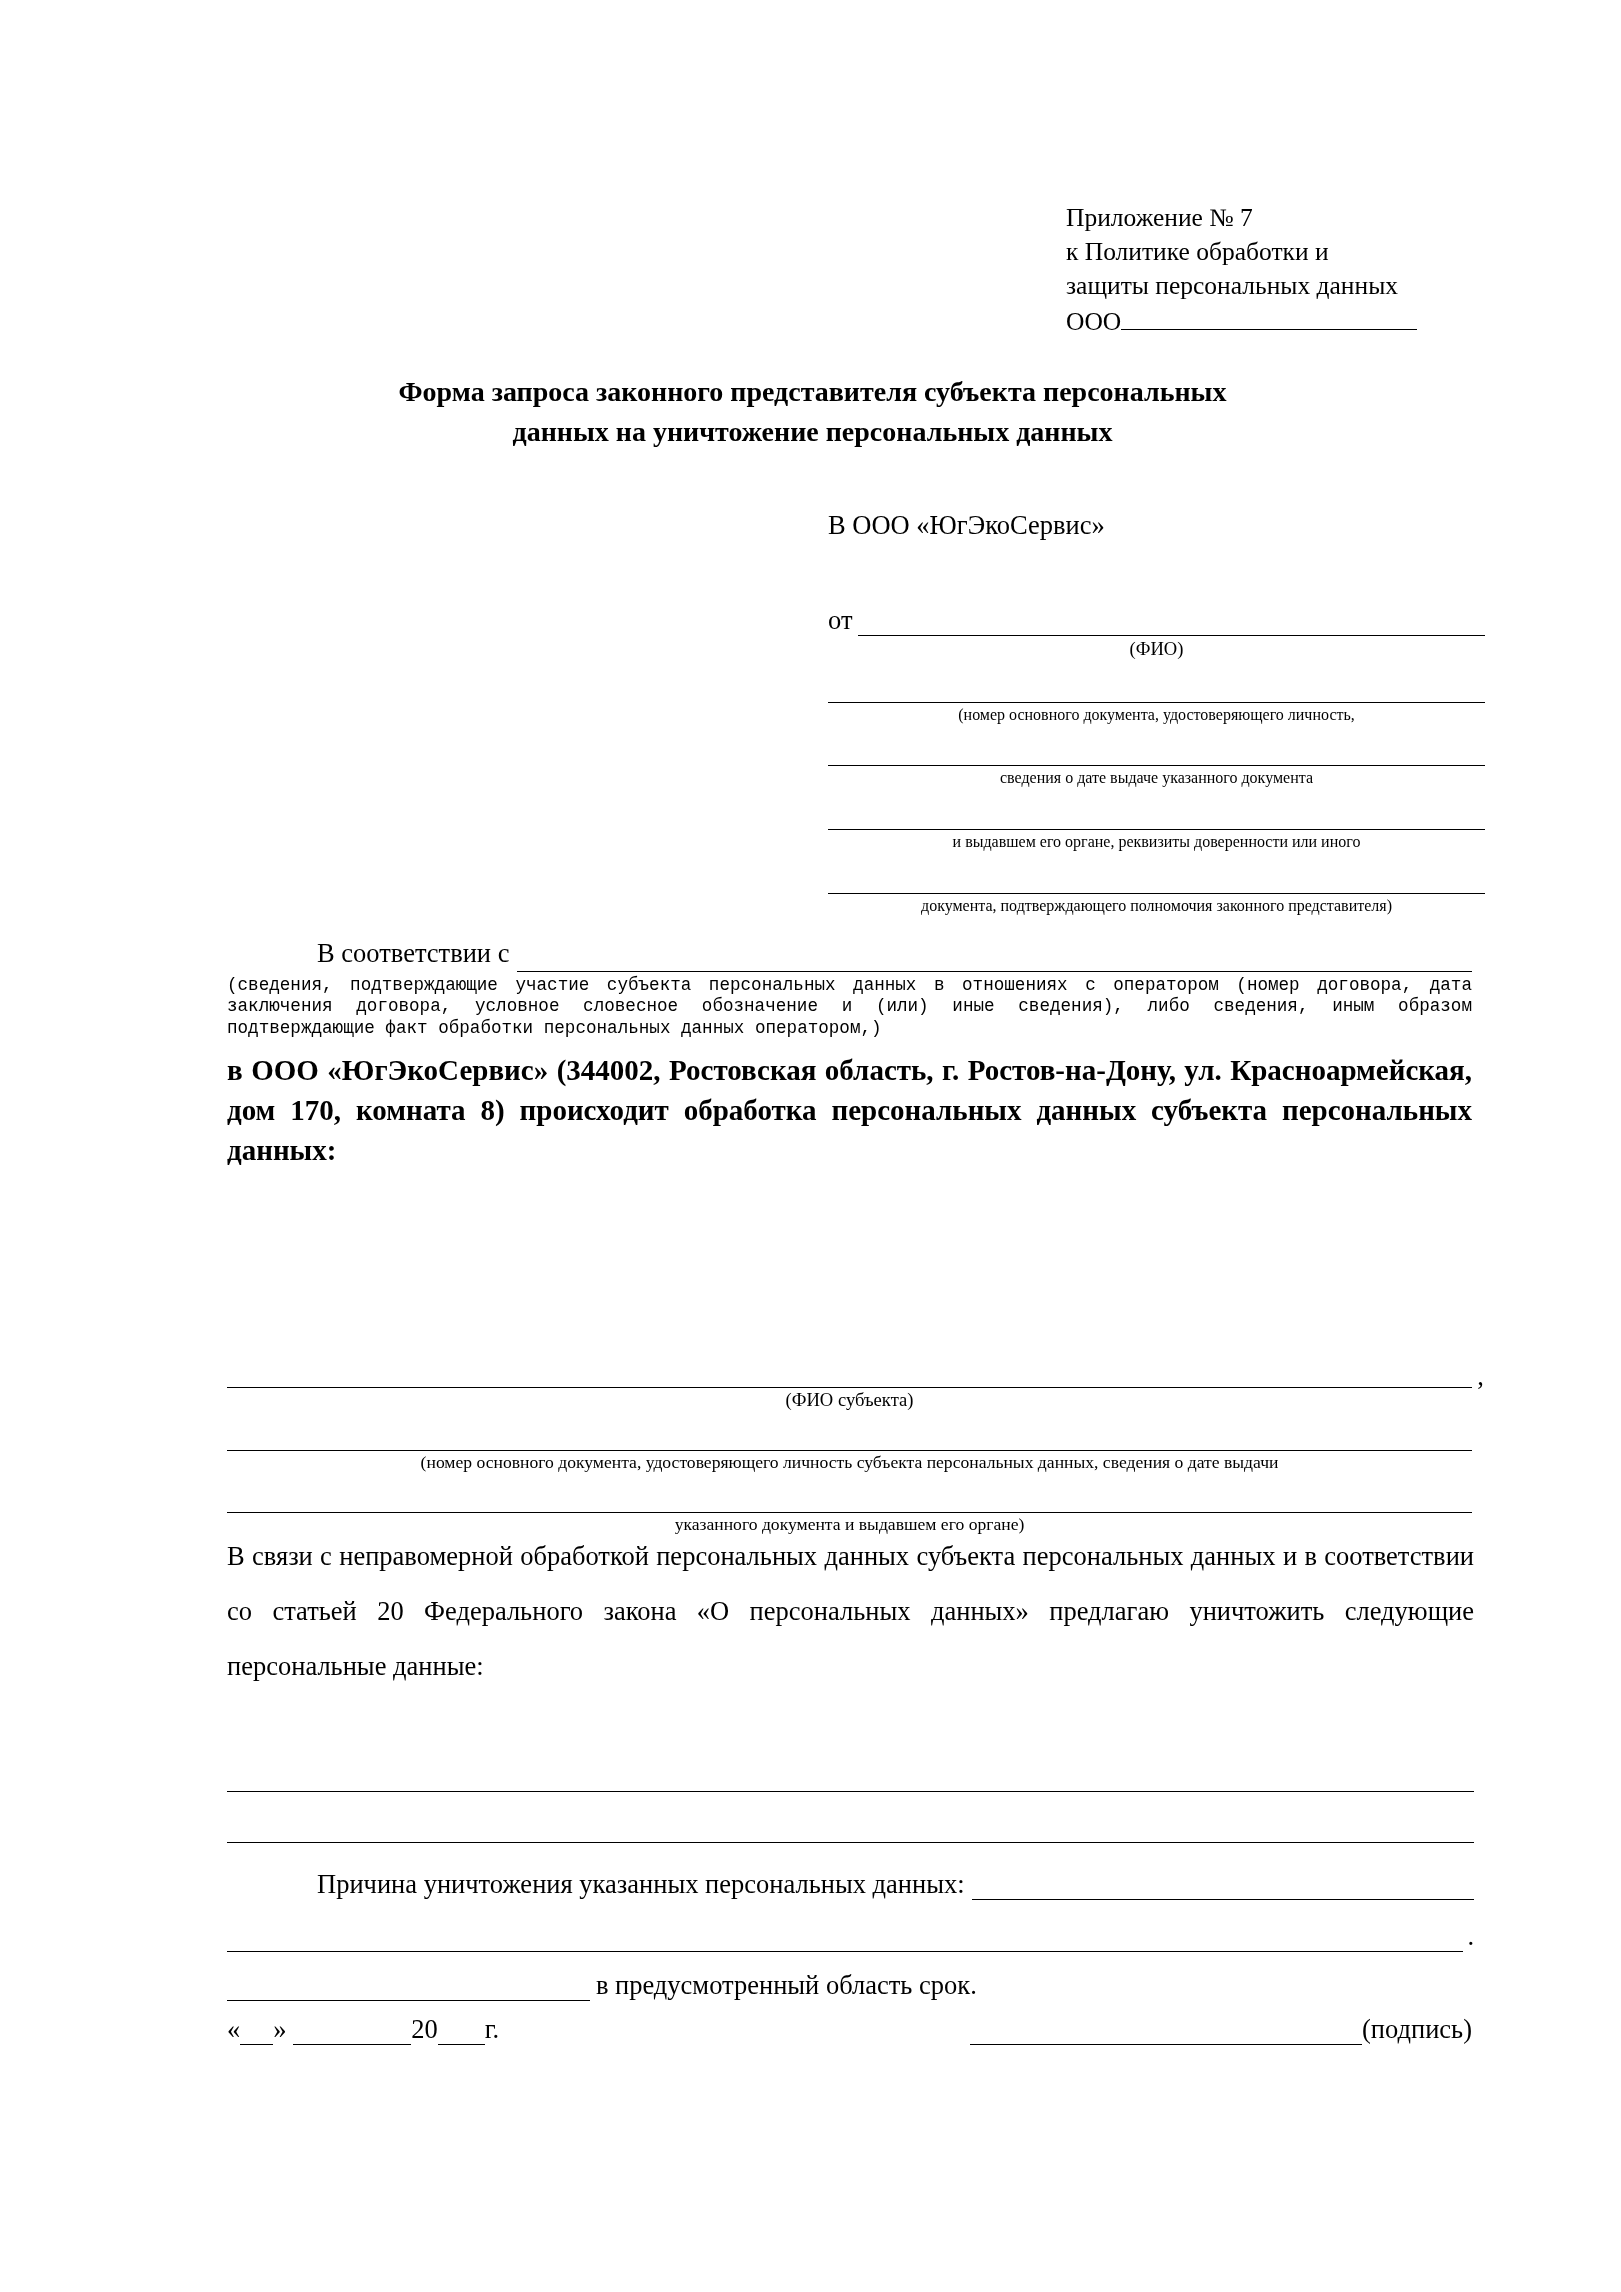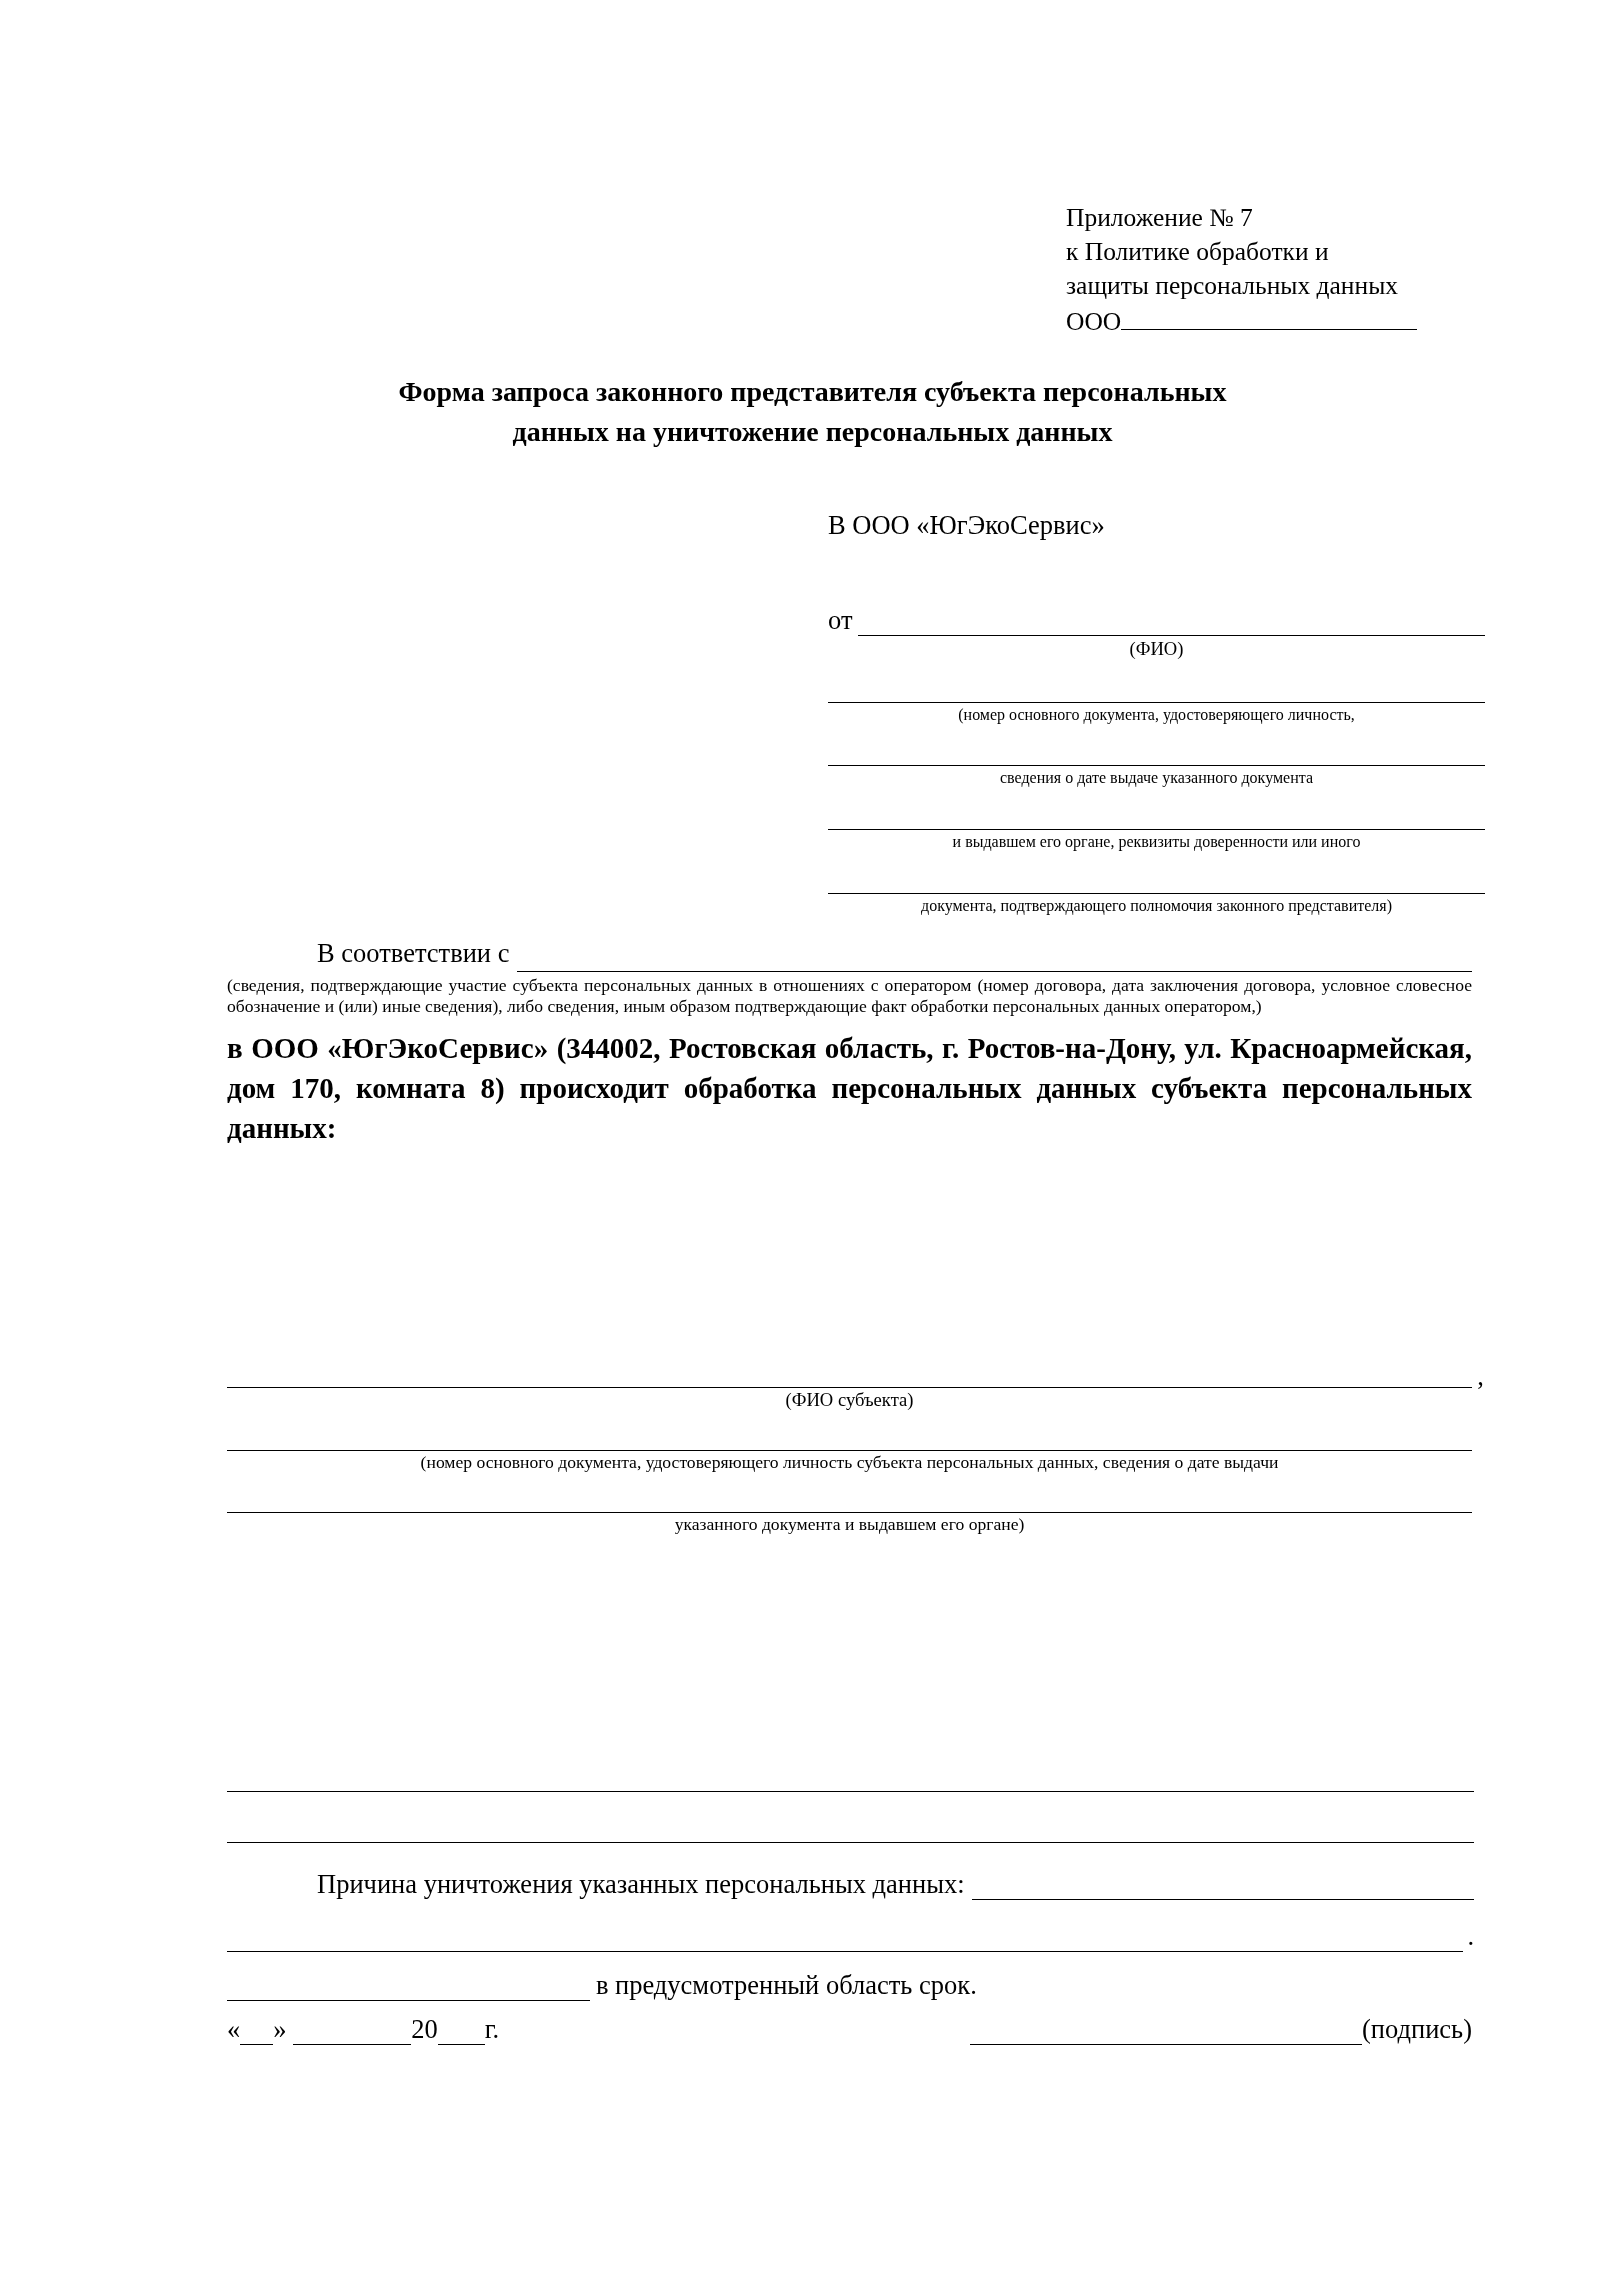--- a/index.html
+++ b/index.html
@@ -103,20 +103,21 @@
     border-bottom: 1.5px solid #000;
     height: 27.4px;
     margin-left: 7.8px;
   }
   .indent { padding-left: 90px; }
   .note {
     font-size: 17.6px;
     line-height: 1.24;
     text-align: justify;
     margin-top: 2.9px;
+    font-family: Liberation Mono, monospace;
   }
   .para {
     margin-top: 9.8px;
     text-align: justify;
     font-size: 29px;
     line-height: 1.38;
     font-weight: bold;
   }
   .wideline {
     border-bottom: 1.5px solid #000;
@@ -273,20 +274,21 @@
     <div class="comma-after">
       <div class="wideline"></div>
     </div>
     <div class="center-cap">(ФИО субъекта)</div>
     <div class="wideline" style="margin-top:9.8px"></div>
     <div class="center-cap" style="font-size:17.6px">(номер основного документа, удостоверяющего личность субъекта персональных данных, сведения о дате выдачи</div>
     <div class="wideline" style="margin-top:9.8px"></div>
     <div class="center-cap" style="font-size:17.6px">указанного документа и выдавшем его органе)</div>
   </div>
 
+  <div class="sect3">В связи с неправомерной обработкой персональных данных субъекта персональных данных и в соответствии со статьей 20 Федерального закона «О персональных данных» предлагаю уничтожить следующие персональные данные:</div>
 
   <div class="sect4">
     <div class="wideline"></div>
     <div class="wideline"></div>
 
     <div class="reason-row">
       <span class="lbl">Причина уничтожения указанных персональных данных:</span>
       <span class="ln"></span>
     </div>
     <div class="dot-line">

